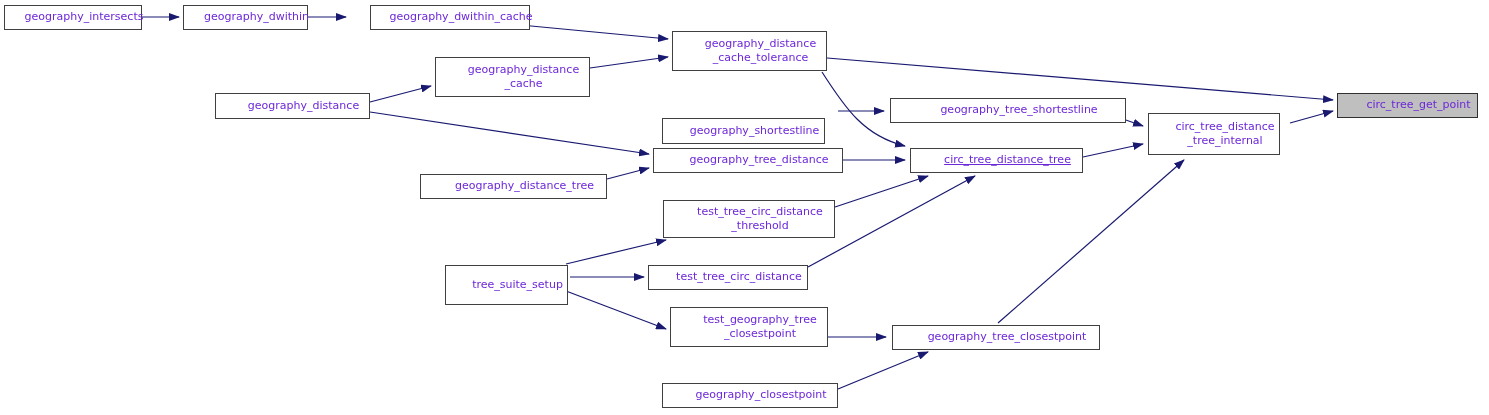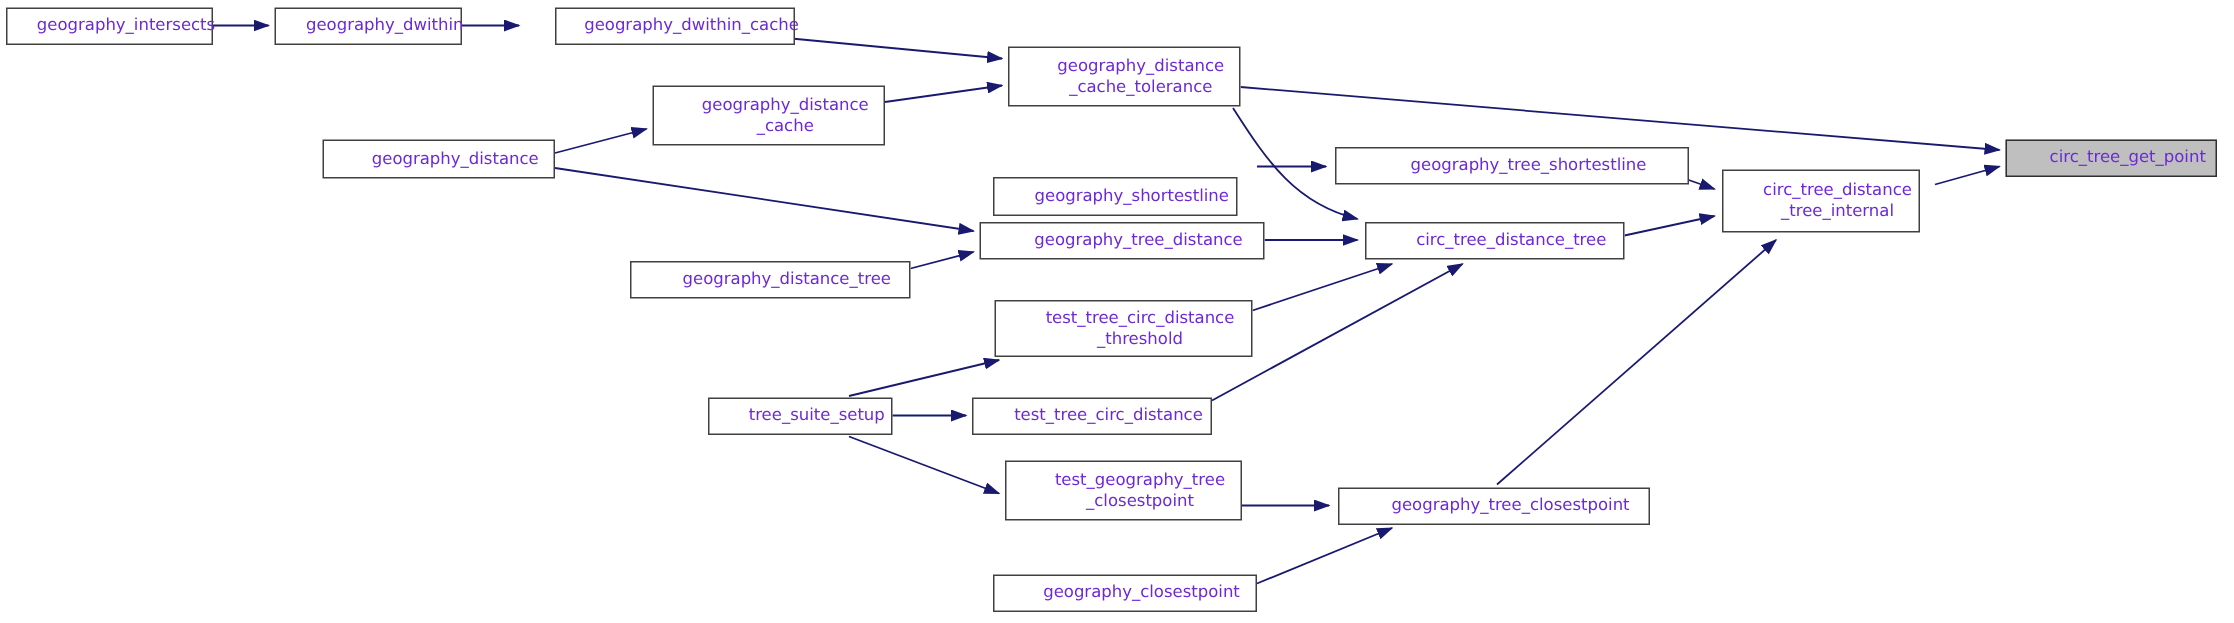--- a/index.html
+++ b/index.html
@@ -90,38 +90,38 @@
     </div>
     <div class="node" style="left: 662px; top: 98px; width: 163px; height: 26px; margin-top: 20px;">
       <span>geography_shortestline</span>
     </div>
     <div class="node" style="left: 890px; top: 98px; width: 236px; height: 25px;">
       <span>geography_tree_shortestline</span>
     </div>
     <div class="node" style="left: 653px; top: 148px; width: 190px; height: 25px;">
       <span>geography_tree_distance</span>
     </div>
-    <div class="node" style="left: 910px; top: 148px; width: 173px; height: 25px;">
+    <div class="node" style="left: 910px; top: 148px; width: 173px; height: 25px; text-decoration: underline;">
       <span>circ_tree_distance_tree</span>
     </div>
     <div class="node" style="left: 420px; top: 174px; width: 187px; height: 25px;">
       <span>geography_distance_tree</span>
     </div>
     <div class="node" style="left: 1148px; top: 113px; width: 132px; height: 42px;">
       <span>circ_tree_distance</span>
       <span>_tree_internal</span>
     </div>
     <div class="node highlight" style="left: 1337px; top: 93px; width: 141px; height: 25px;">
       <span>circ_tree_get_point</span>
     </div>
     <div class="node" style="left: 663px; top: 200px; width: 172px; height: 38px;">
       <span>test_tree_circ_distance</span>
       <span>_threshold</span>
     </div>
-    <div class="node" style="left: 472px; top: 265px; width: 123px; height: 25px;">
+    <div class="node" style="left: 445px; top: 265px; width: 123px; height: 40px;">
       <span>tree_suite_setup</span>
     </div>
     <div class="node" style="left: 648px; top: 265px; width: 160px; height: 25px;">
       <span>test_tree_circ_distance</span>
     </div>
     <div class="node" style="left: 670px; top: 307px; width: 158px; height: 40px;">
       <span>test_geography_tree</span>
       <span>_closestpoint</span>
     </div>
     <div class="node" style="left: 892px; top: 325px; width: 208px; height: 25px;">

